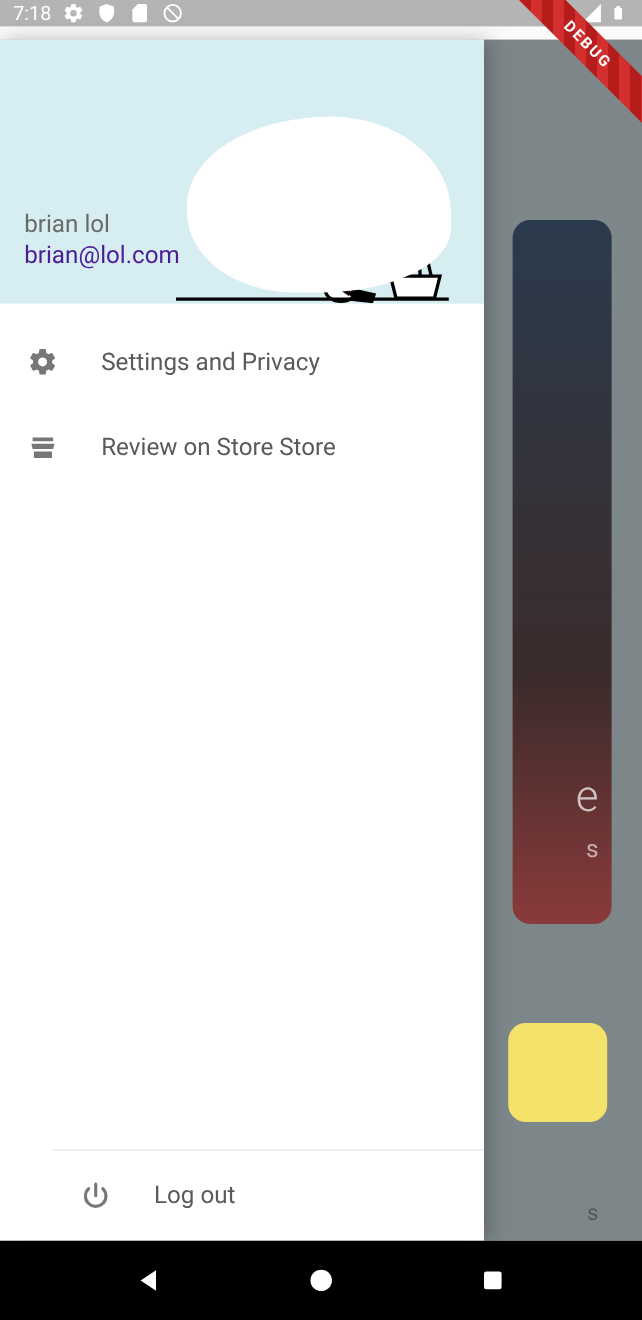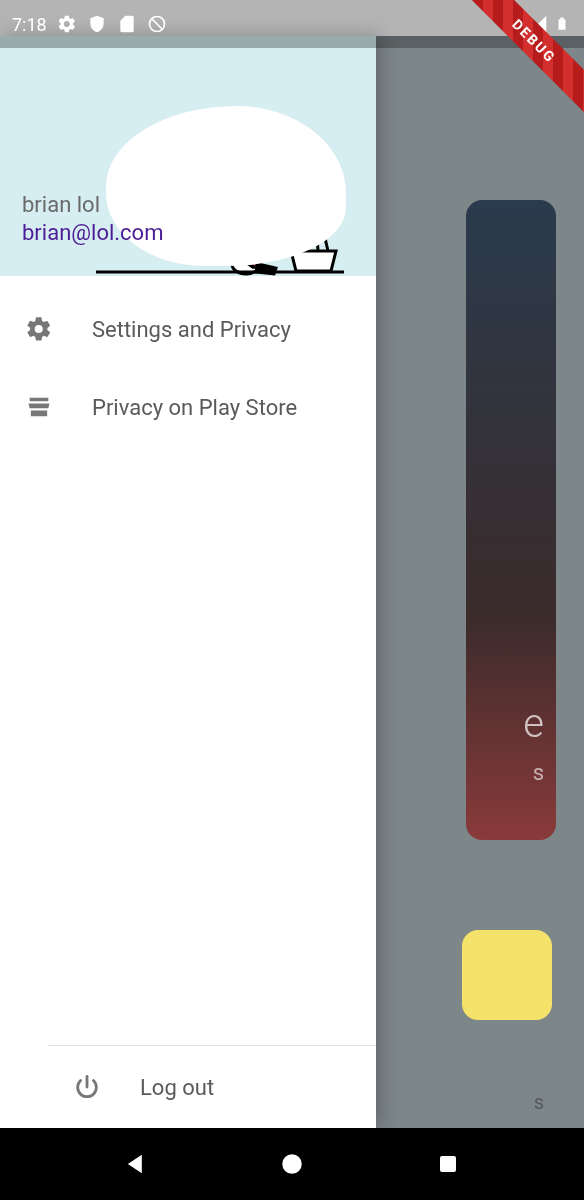--- a/index.html
+++ b/index.html
@@ -1,21 +1,21 @@
 <!DOCTYPE html>
 <html><head>
 <meta charset="utf-8">
 <style>
   * { box-sizing: border-box; margin: 0; padding: 0; }
   html, body { width: 584px; height: 1200px; overflow: hidden; font-family: -apple-system, BlinkMacSystemFont, 'Segoe UI', Roboto, sans-serif; }
   body { position: relative; background: #fafafa; }
 
   
   .status-bar {
-    position: absolute; top: 0; left: 0; right: 0; height: 48px;
+    position: absolute; top: 0; left: 0; right: 0; height: 24px;
     background: rgba(0,0,0,0.28);
     display: flex; align-items: center; justify-content: space-between;
     padding: 0 12px; color: #fff; font-size: 18px; z-index: 50;
   }
   .status-left { display: flex; align-items: center; gap: 10px; }
   .status-right { display: flex; align-items: center; gap: 4px; }
   .status-icon { width: 20px; height: 20px; display: inline-flex; align-items: center; justify-content: center; }
 
   
   .debug-ribbon {
@@ -48,21 +48,21 @@
   .bg-card2 {
     position: absolute; top: 930px; right: 32px; width: 90px; height: 90px;
     border-radius: 16px; background: #f4e26a; z-index: 11;
   }
   .bg-text1 { position: absolute; top: 700px; right: 40px; z-index: 12; color: rgba(255,255,255,0.7); font-size: 40px; font-weight: 300; }
   .bg-text2 { position: absolute; top: 760px; right: 40px; z-index: 12; color: rgba(255,255,255,0.6); font-size: 22px; }
   .bg-text3 { position: absolute; top: 1090px; right: 40px; z-index: 12; color: rgba(0,0,0,0.35); font-size: 20px; }
 
   
   .drawer {
-    position: absolute; top: 36px; left: 0; width: 376px; bottom: 72px;
+    position: absolute; top: 36px; left: 0; width: 440px; bottom: 72px;
     background: #ffffff; z-index: 30;
     display: flex; flex-direction: column;
     box-shadow: 4px 0 18px rgba(0,0,0,0.25);
   }
   .drawer-header {
     height: 240px; background: #d6edf1; position: relative; overflow: hidden;
     flex-shrink: 0;
   }
   .user-block { position: absolute; left: 22px; bottom: 28px; }
   .user-name { font-size: 22px; color: #6a6a6a; line-height: 1.3; }
@@ -215,21 +215,21 @@
           </svg>
       </span>
       <span class="label">Settings and Privacy</span>
     </div>
     <div class="drawer-item">
       <span class="icon">
         <svg viewBox="0 0 24 24" width="28" height="28" fill="#777">
             <path d="M4 4h16v3H4V4zm-1 5h18l-1 4H4L3 9zm2 6h14v5H5v-5z"></path>
           </svg>
       </span>
-      <span class="label">Privacy on Play Store</span>
+      <span class="label">Review on Store Store</span>
     </div>
   </div>
 
   <div class="drawer-footer">
     <div class="drawer-item">
       <span class="icon">
         <svg viewBox="0 0 24 24" width="28" height="28" fill="none" stroke="#777" stroke-width="2.4" stroke-linecap="round">
             <path d="M12 3v9"></path>
             <path d="M6.5 6.5a8 8 0 1 0 11 0"></path>
           </svg>

